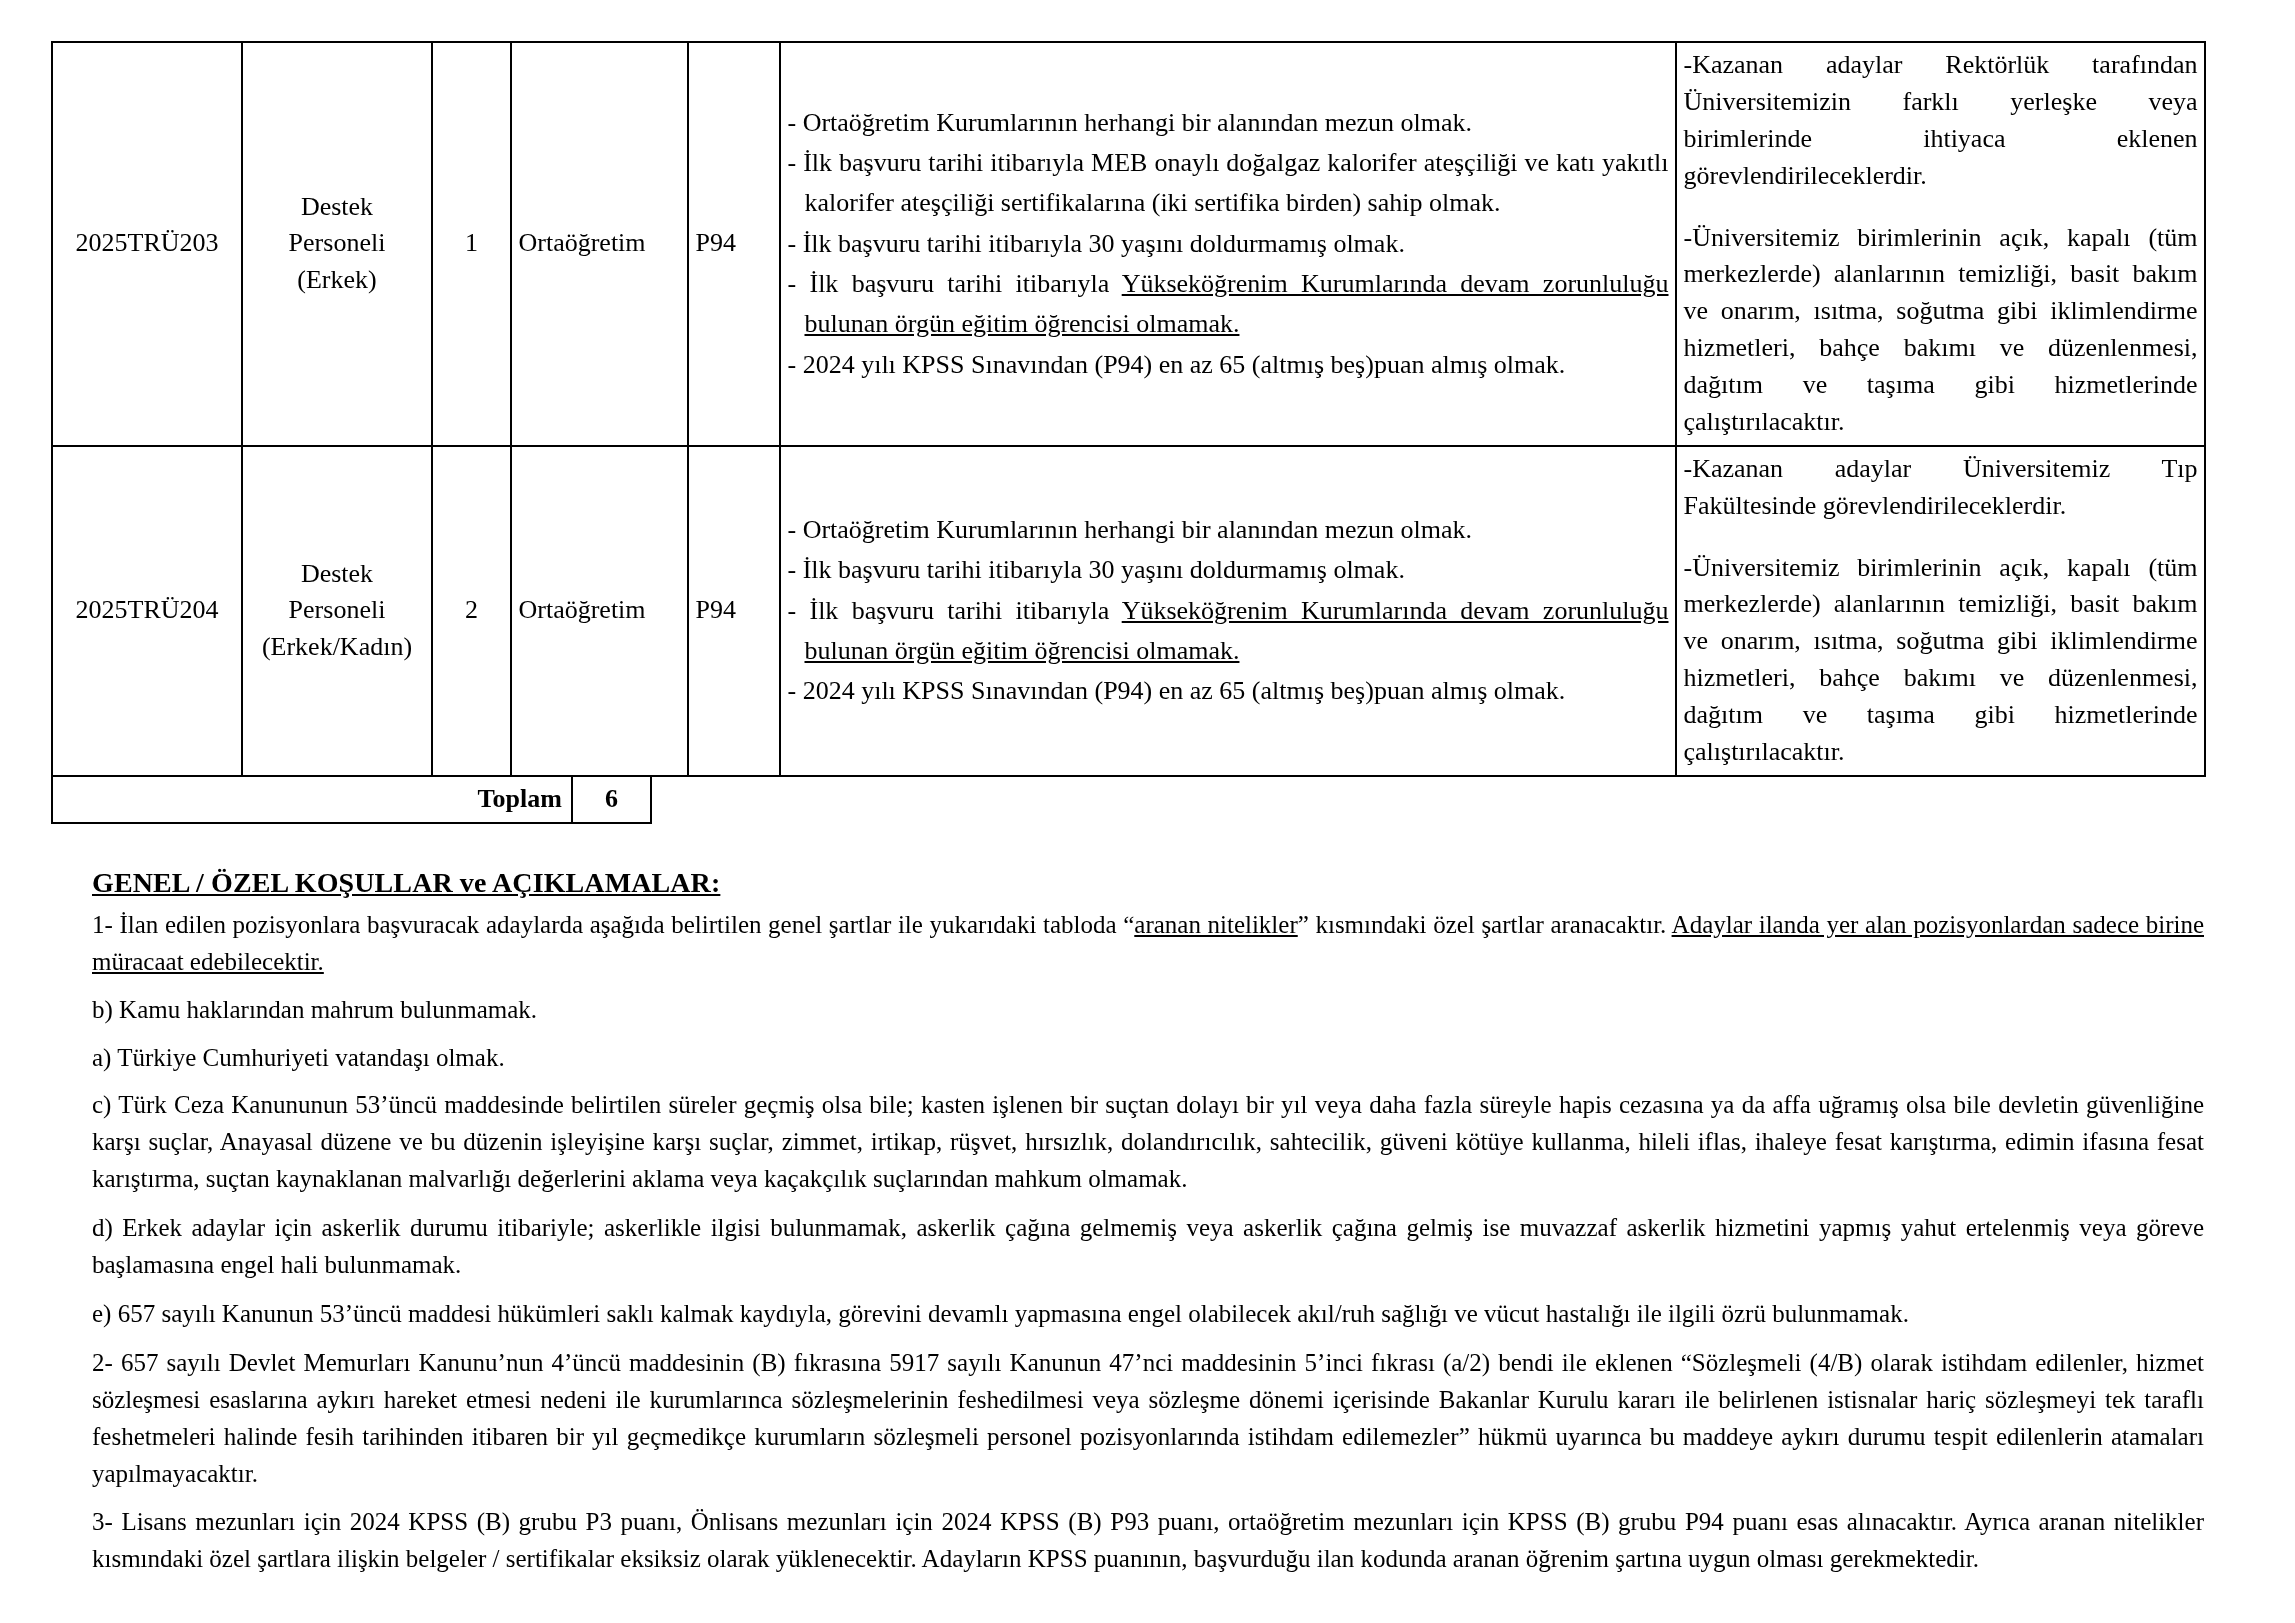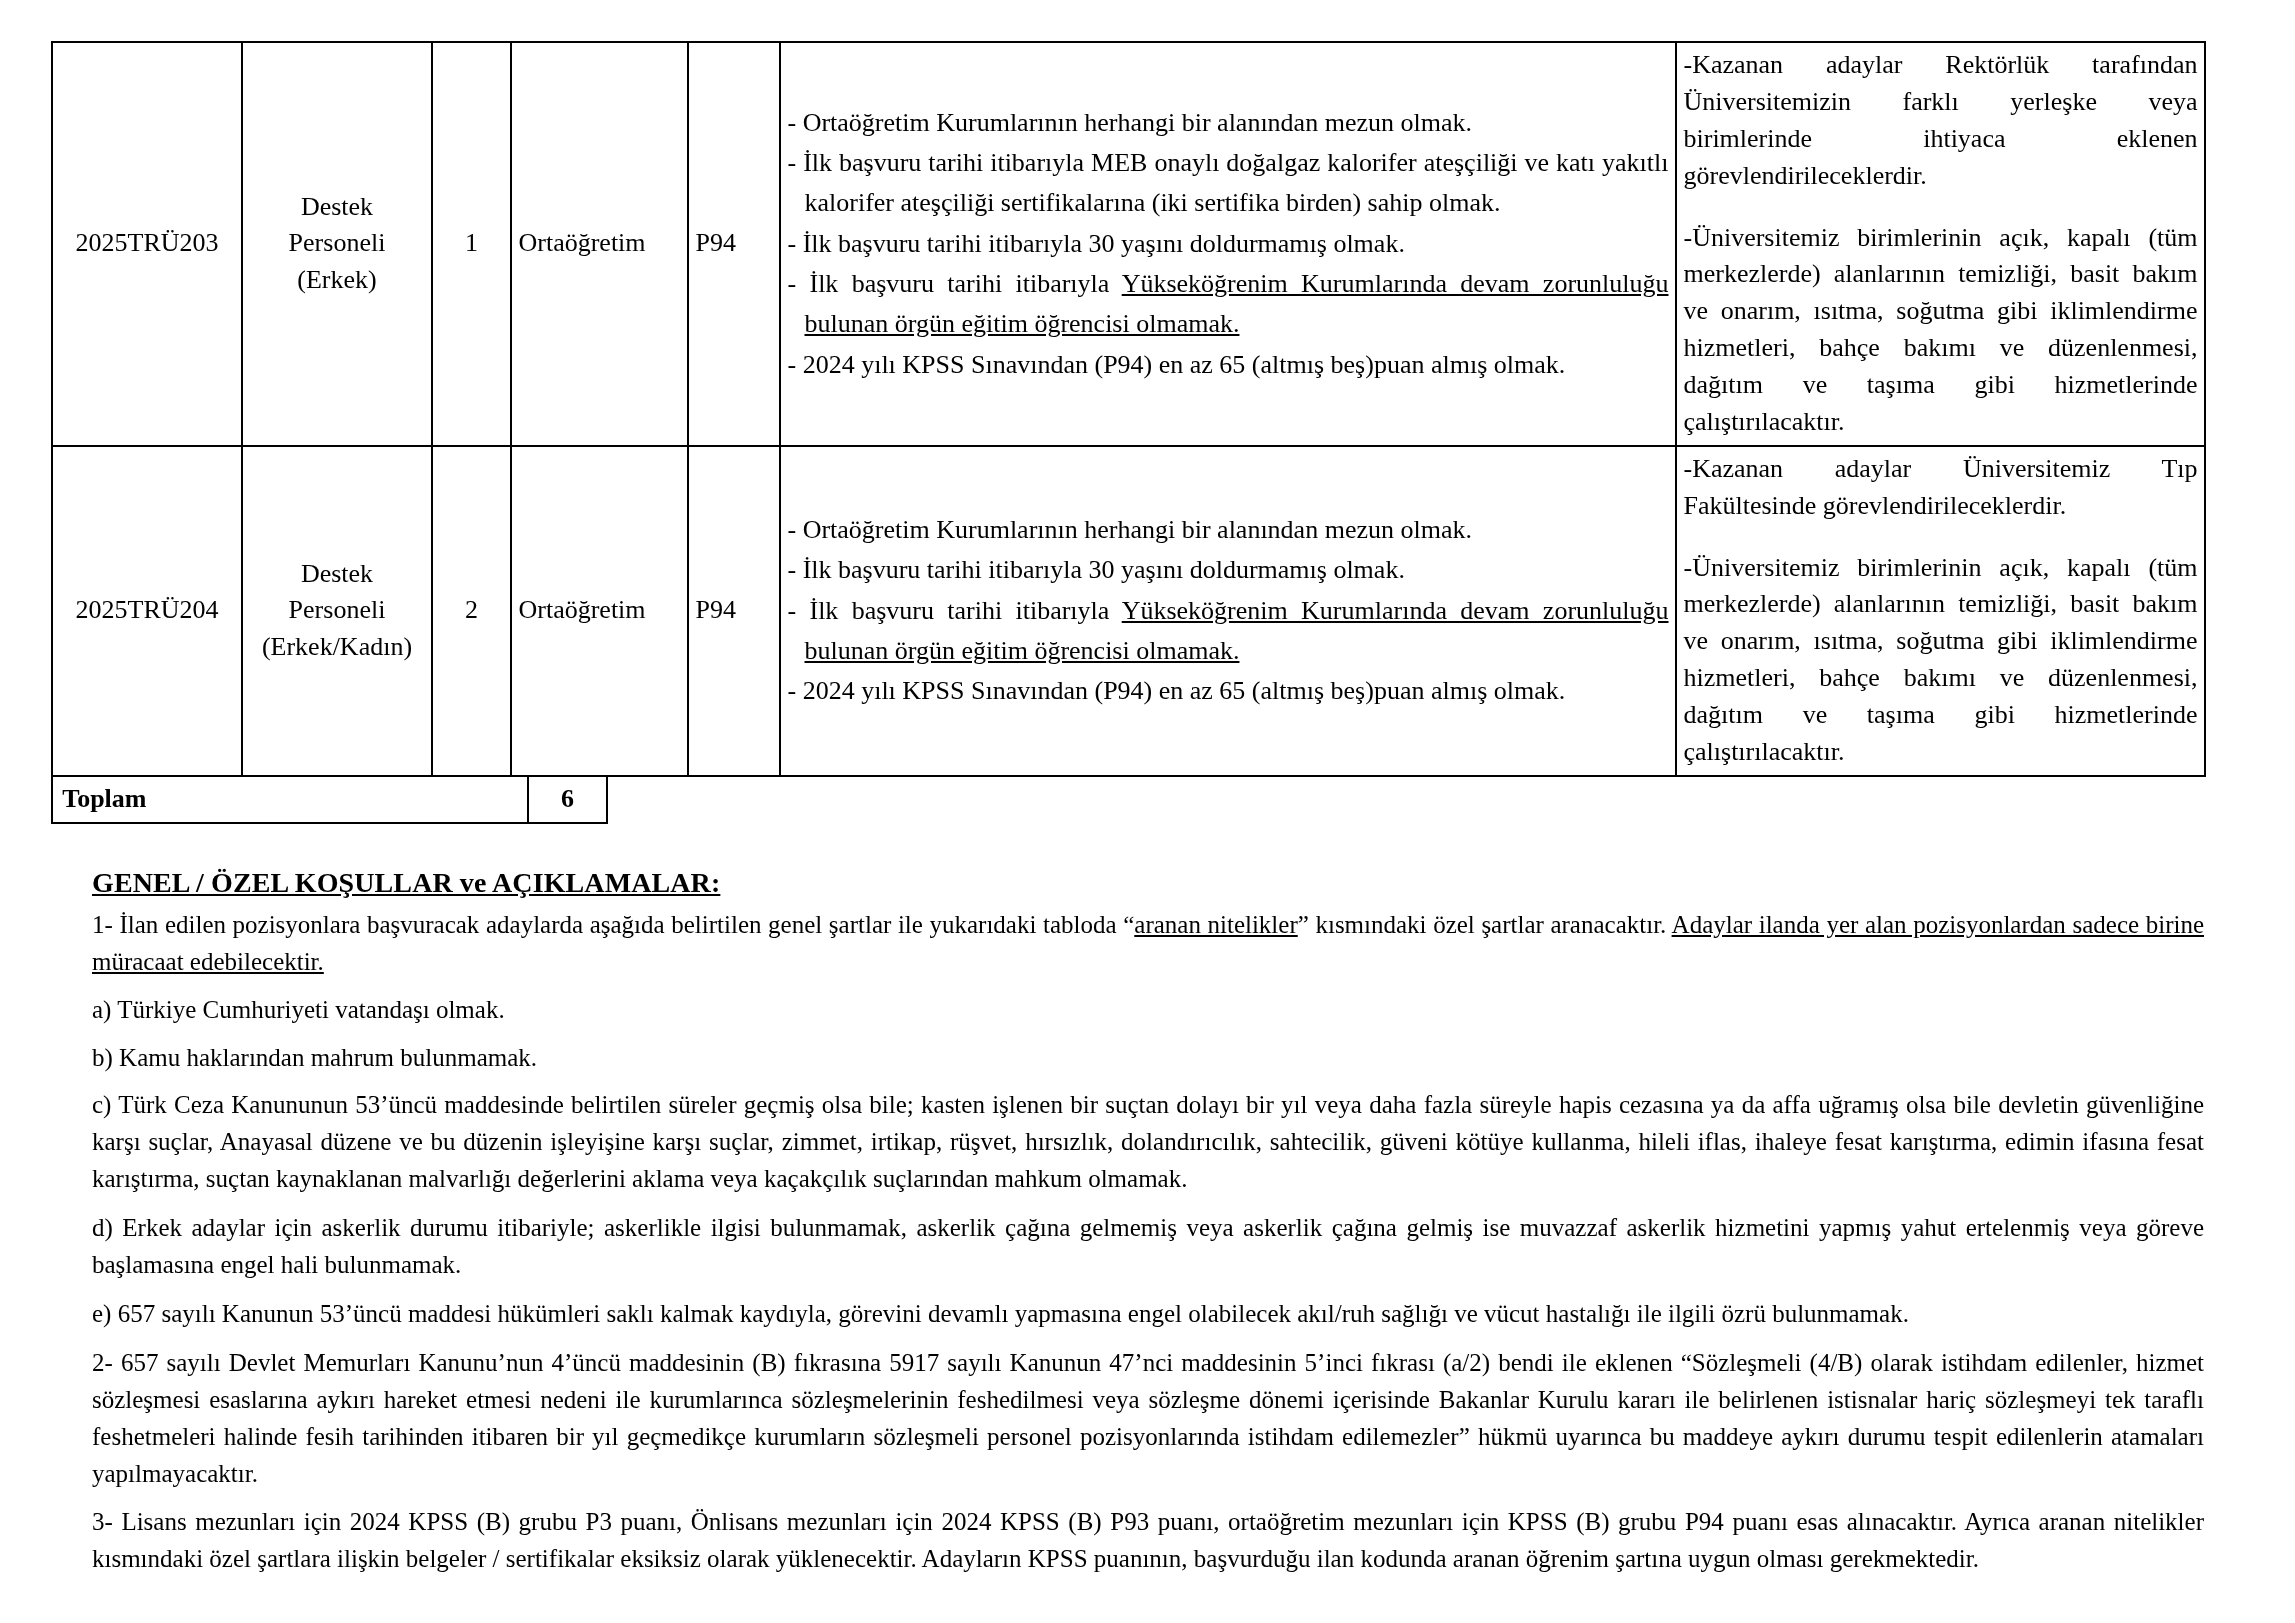--- a/index.html
+++ b/index.html
@@ -92,21 +92,22 @@
     margin-top: -2px;
   }
   table.total-table td {
     border: 2px solid #000000;
     font-size: 26px;
     padding: 6.5px 9.2px;
     box-sizing: border-box;
     height: 47px;
   }
   td.total-label {
-    width: 476px;
+    width: 520px;
+    text-align: right;
     font-weight: bold;
     margin-left: 13px;
   }
   td.total-value {
     width: 79px;
     text-align: center;
     font-weight: bold;
   }
 
   
@@ -207,22 +208,22 @@
         </tr>
       </tbody>
     </table>
   </div>
 
   <div class="conditions">
     <h2 class="sect-title">GENEL / ÖZEL KOŞULLAR ve AÇIKLAMALAR:</h2>
 
     <p class="para"><span>1- İlan edilen pozisyonlara başvuracak adaylarda aşağıda belirtilen genel şartlar ile yukarıdaki tabloda “</span><span class="u">aranan nitelikler</span><span>” kısmındaki özel şartlar aranacaktır. </span><span class="u">Adaylar ilanda yer alan pozisyonlardan sadece birine müracaat edebilecektir.</span></p>
 
+    <p class="para tight">b) Kamu haklarından mahrum bulunmamak.</p>
     <p class="para tight">a) Türkiye Cumhuriyeti vatandaşı olmak.</p>
-    <p class="para tight">b) Kamu haklarından mahrum bulunmamak.</p>
     <p class="para">c) Türk Ceza Kanununun 53’üncü maddesinde belirtilen süreler geçmiş olsa bile; kasten işlenen bir suçtan dolayı bir yıl veya daha fazla süreyle hapis cezasına ya da affa uğramış olsa bile devletin güvenliğine karşı suçlar, Anayasal düzene ve bu düzenin işleyişine karşı suçlar, zimmet, irtikap, rüşvet, hırsızlık, dolandırıcılık, sahtecilik, güveni kötüye kullanma, hileli iflas, ihaleye fesat karıştırma, edimin ifasına fesat karıştırma, suçtan kaynaklanan malvarlığı değerlerini aklama veya kaçakçılık suçlarından mahkum olmamak.</p>
     <p class="para">d) Erkek adaylar için askerlik durumu itibariyle; askerlikle ilgisi bulunmamak, askerlik çağına gelmemiş veya askerlik çağına gelmiş ise muvazzaf askerlik hizmetini yapmış yahut ertelenmiş veya göreve başlamasına engel hali bulunmamak.</p>
     <p class="para">e) 657 sayılı Kanunun 53’üncü maddesi hükümleri saklı kalmak kaydıyla, görevini devamlı yapmasına engel olabilecek akıl/ruh sağlığı ve vücut hastalığı ile ilgili özrü bulunmamak.</p>
     <p class="para">2- 657 sayılı Devlet Memurları Kanunu’nun 4’üncü maddesinin (B) fıkrasına 5917 sayılı Kanunun 47’nci maddesinin 5’inci fıkrası (a/2) bendi ile eklenen “Sözleşmeli (4/B) olarak istihdam edilenler, hizmet sözleşmesi esaslarına aykırı hareket etmesi nedeni ile kurumlarınca sözleşmelerinin feshedilmesi veya sözleşme dönemi içerisinde Bakanlar Kurulu kararı ile belirlenen istisnalar hariç sözleşmeyi tek taraflı feshetmeleri halinde fesih tarihinden itibaren bir yıl geçmedikçe kurumların sözleşmeli personel pozisyonlarında istihdam edilemezler” hükmü uyarınca bu maddeye aykırı durumu tespit edilenlerin atamaları yapılmayacaktır.</p>
     <p class="para">3- Lisans mezunları için 2024 KPSS (B) grubu P3 puanı, Önlisans mezunları için 2024 KPSS (B) P93 puanı, ortaöğretim mezunları için KPSS (B) grubu P94 puanı esas alınacaktır. Ayrıca aranan nitelikler kısmındaki özel şartlara ilişkin belgeler / sertifikalar eksiksiz olarak yüklenecektir. Adayların KPSS puanının, başvurduğu ilan kodunda aranan öğrenim şartına uygun olması gerekmektedir.</p>
 
   </div>
 
 </div>
 

